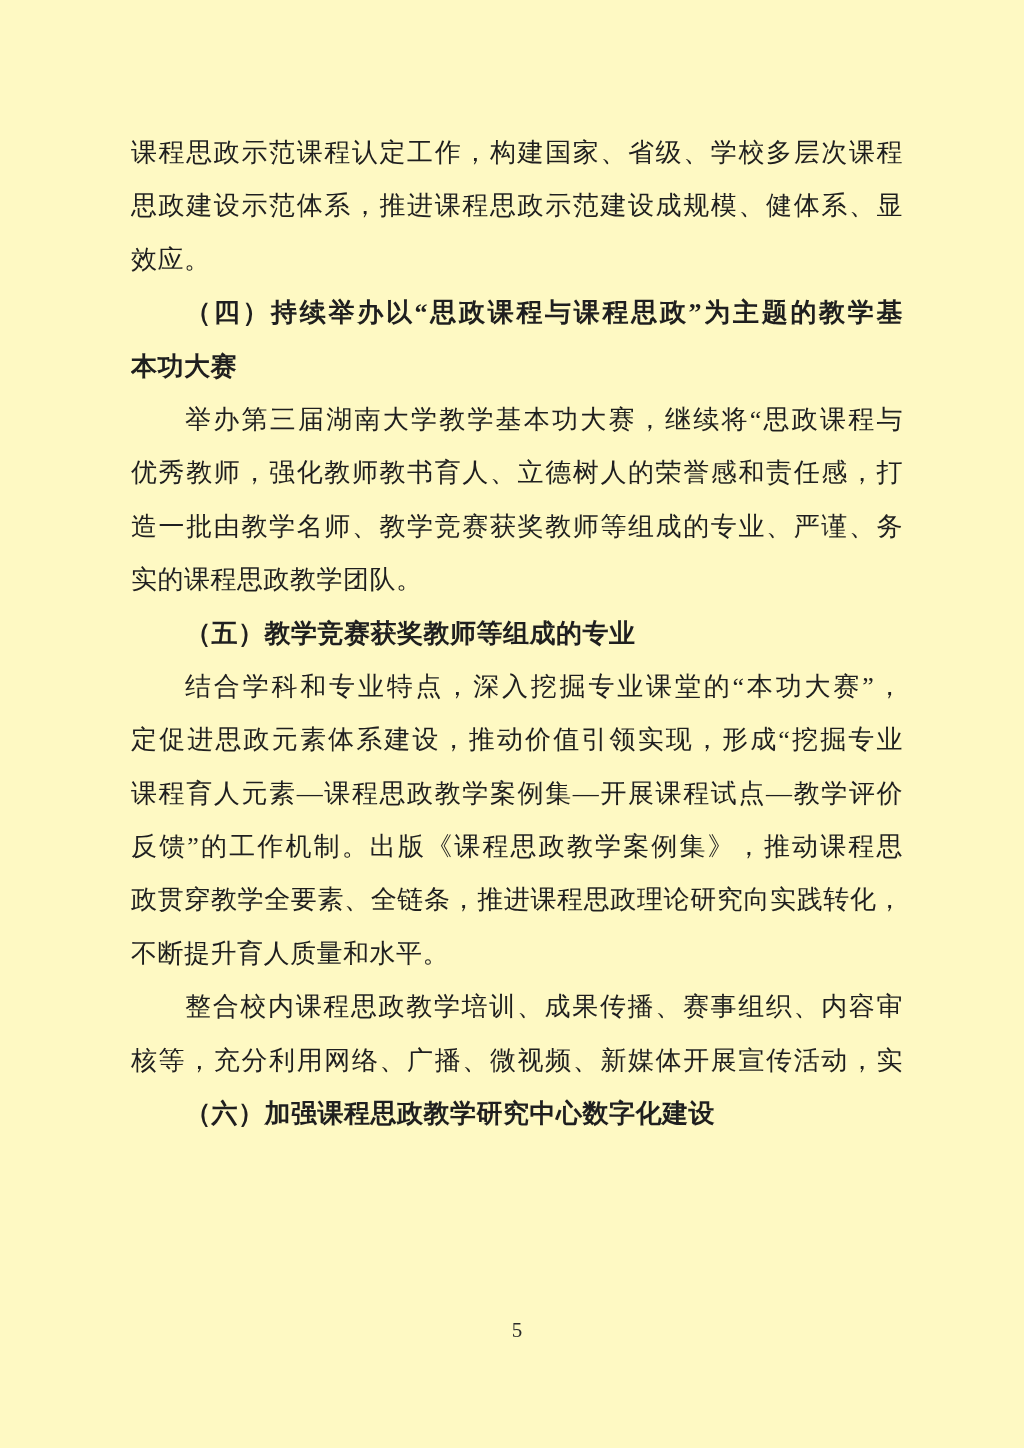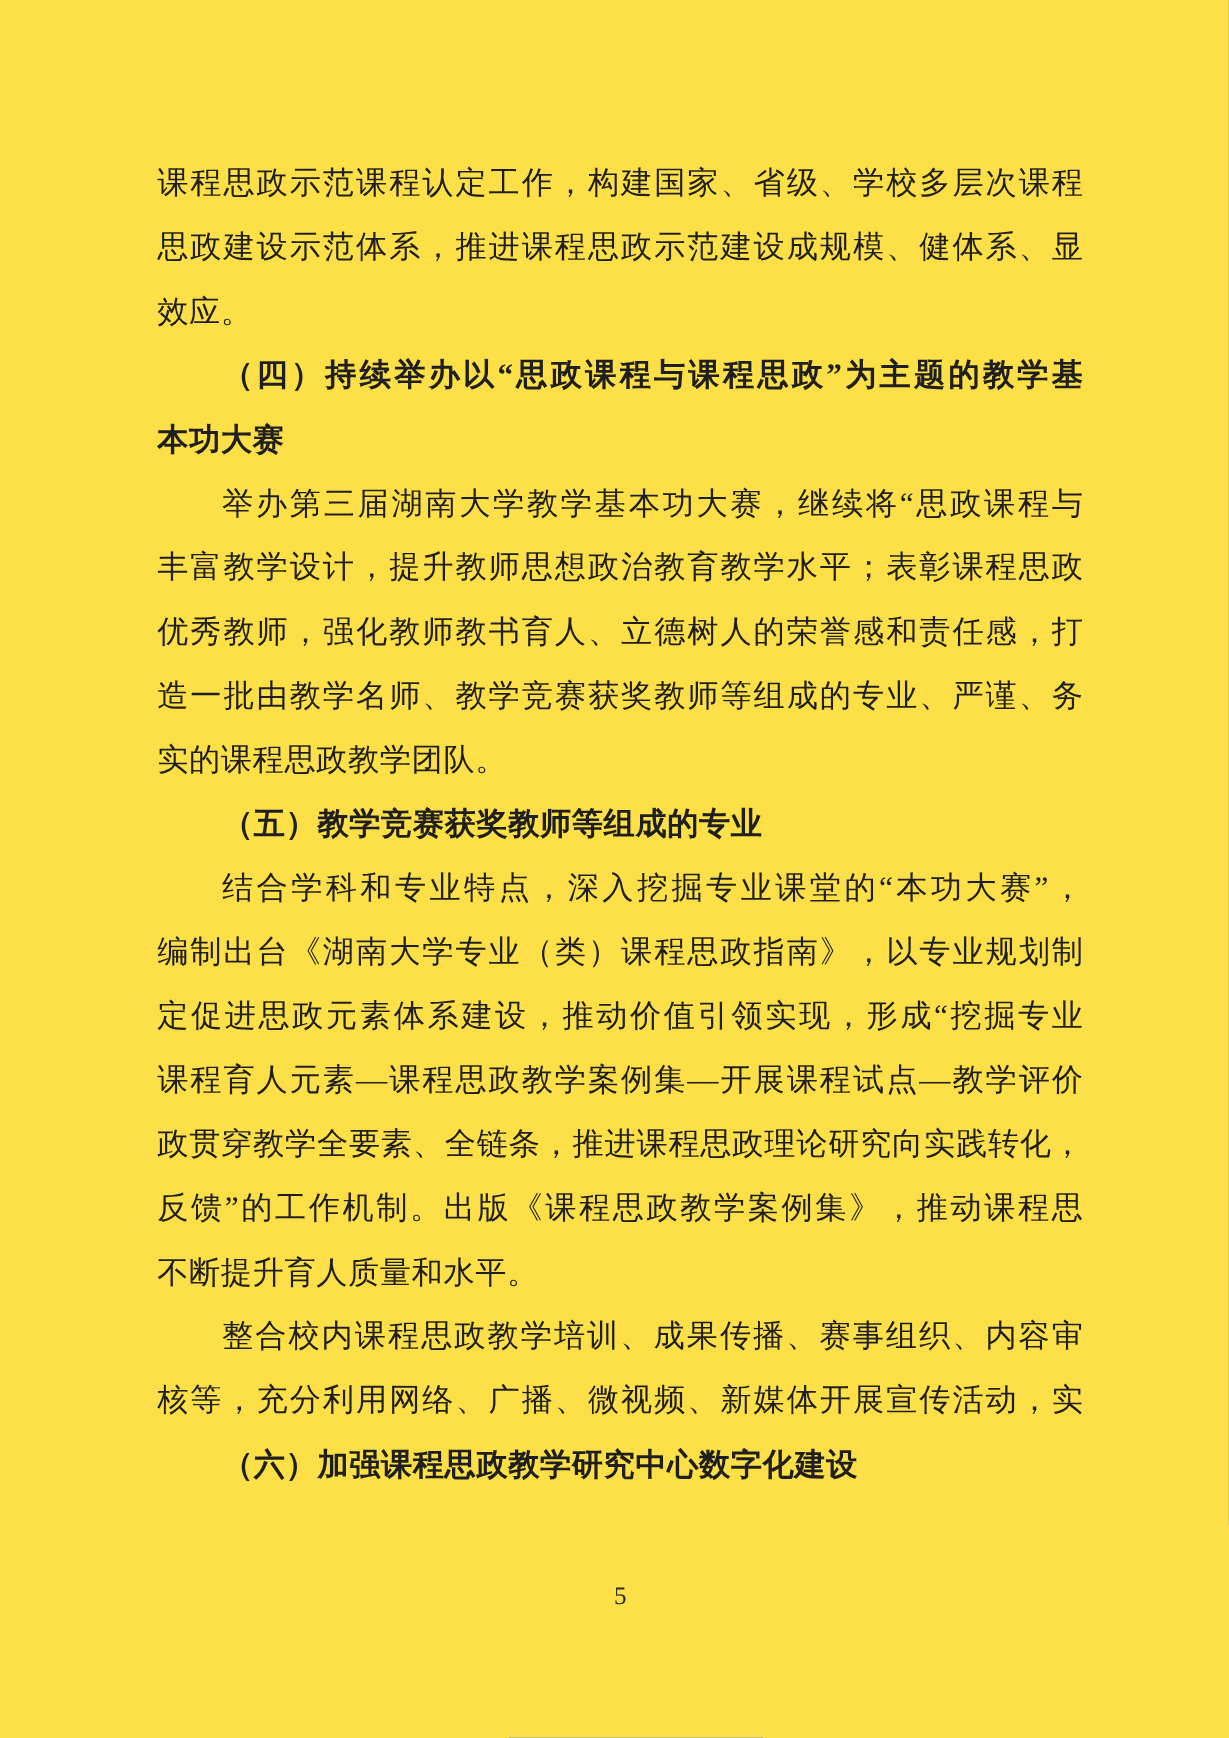--- a/index.html
+++ b/index.html
@@ -4,21 +4,21 @@
 <style>
   html, body {
     margin: 0;
     padding: 0;
     background: #9b9b9b;
   }
   .page {
     position: relative;
     width: 1024px;
     height: 1448px;
-    background: #fde047;
+    background: #fef9c3;
     overflow: hidden;
     font-family: "Liberation Serif", "DejaVu Serif", serif;
     color: #1f1f1f;
   }
   .doc-body {
     position: absolute;
     left: 131px;
     top: 126px;
     width: 772px;
     font-size: 26px;
@@ -65,35 +65,33 @@
         <div class="line just">课程思政示范课程认定工作，构建国家、省级、学校多层次课程</div>
         <div class="line just">思政建设示范体系，推进课程思政示范建设成规模、健体系、显</div>
         <div class="line">效应。</div>
       </div>
       <div class="para bold">
         <div class="line just indent">（四）持续举办以“思政课程与课程思政”为主题的教学基</div>
         <div class="line">本功大赛</div>
       </div>
       <div class="para">
         <div class="line just indent">举办第三届湖南大学教学基本功大赛，继续将“思政课程与</div>
-        <div class="line just">丰富教学设计，提升教师思想政治教育教学水平；表彰课程思政</div>
         <div class="line just">优秀教师，强化教师教书育人、立德树人的荣誉感和责任感，打</div>
         <div class="line just">造一批由教学名师、教学竞赛获奖教师等组成的专业、严谨、务</div>
         <div class="line">实的课程思政教学团队。</div>
       </div>
       <div class="para bold">
         <div class="line indent">（五）教学竞赛获奖教师等组成的专业</div>
       </div>
       <div class="para">
         <div class="line just indent">结合学科和专业特点，深入挖掘专业课堂的“本功大赛”，</div>
-        <div class="line just">编制出台《湖南大学专业（类）课程思政指南》，以专业规划制</div>
         <div class="line just">定促进思政元素体系建设，推动价值引领实现，形成“挖掘专业</div>
         <div class="line just">课程育人元素—课程思政教学案例集—开展课程试点—教学评价</div>
+        <div class="line just">反馈”的工作机制。出版《课程思政教学案例集》，推动课程思</div>
         <div class="line just">政贯穿教学全要素、全链条，推进课程思政理论研究向实践转化，</div>
-        <div class="line just">反馈”的工作机制。出版《课程思政教学案例集》，推动课程思</div>
         <div class="line">不断提升育人质量和水平。</div>
       </div>
       <div class="para">
         <div class="line just indent">整合校内课程思政教学培训、成果传播、赛事组织、内容审</div>
         <div class="line just">核等，充分利用网络、广播、微视频、新媒体开展宣传活动，实</div>
       </div>
       <div class="para bold">
         <div class="line indent">（六）加强课程思政教学研究中心数字化建设</div>
       </div>
     </div>

